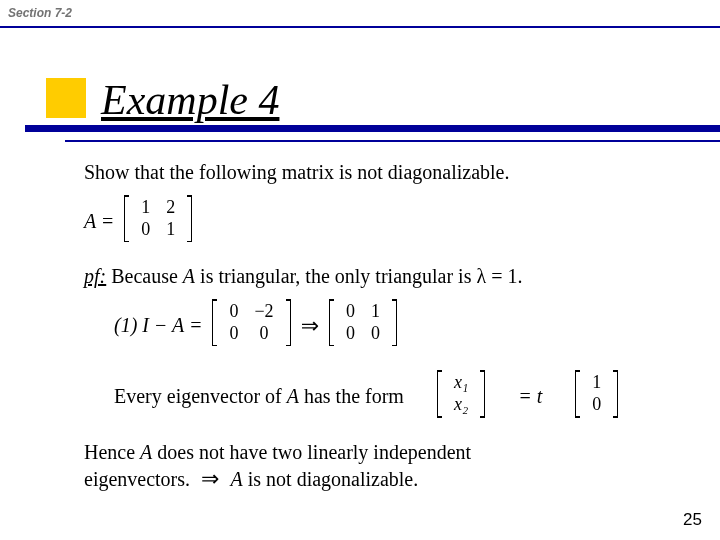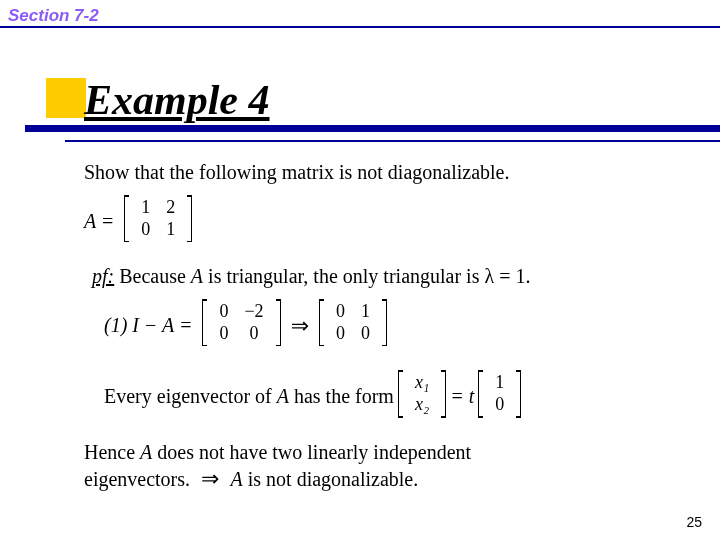--- a/index.html
+++ b/index.html
@@ -12,22 +12,22 @@
     color: #000;
     position: relative;
     overflow: hidden;
   }
   .section-label {
     position: absolute;
     top: 6px;
     left: 8px;
     font-style: italic;
     font-weight: bold;
-    color: #8b5cf6;
-    font-size: 17px;
+    color: #737373;
+    font-size: 12px;
     font-family: "Arial", sans-serif;
   }
   .section-rule {
     position: absolute;
     top: 26px;
     left: 0;
     width: 100%;
     height: 2px;
     background: #000099;
   }
@@ -43,24 +43,24 @@
     top: 0;
     left: 46px;
     width: 40px;
     height: 40px;
     background: #ffcc00;
     z-index: 1;
   }
   .title-text {
     position: absolute;
     top: -2px;
-    left: 84px;
+    left: 101px;
     font-size: 42px;
     font-style: italic;
-    font-weight: bold;
+    font-weight: normal;
     text-decoration: underline;
     z-index: 3;
     white-space: nowrap;
   }
   .thick-navy-line {
     position: absolute;
     top: 47px;
     left: 25px;
     width: 695px;
     height: 7px;
@@ -84,21 +84,20 @@
     width: 580px;
     font-size: 20px;
     line-height: 1.25;
   }
   .content p {
     margin: 0 0 8px 0;
   }
   .pf-label {
     font-style: italic;
     text-decoration: underline;
-    margin-left: 8px;
   }
   .ital { font-style: italic; }
   .eq-inline {
     font-family: "Times New Roman", serif;
   }
   .matrix {
     display: inline-block;
     vertical-align: middle;
     margin: 2px 4px;
   }
@@ -145,27 +144,27 @@
     margin: 6px 0 14px 0;
   }
   .row-eq .lhs {
     margin-right: 6px;
   }
   .big-arrow {
     font-size: 22px;
     margin: 0 6px;
   }
   .indent {
-    margin-left: 20px;
+    margin-left: 30px;
   }
   .page-num {
     position: absolute;
     bottom: 10px;
     right: 18px;
-    font-size: 14px;
+    font-size: 17px;
     font-family: Arial, sans-serif;
   }
 </style>
 </head>
 <body>
 
 <div class="section-label">Section 7-2</div>
 <div class="section-rule"></div>
 
 <div class="title-block">
@@ -235,21 +234,21 @@
           <tr>
                 <td>0</td>
                 <td>0</td>
               </tr>
         </tbody>
           </table>
       </span>
     </span>
   </div>
 
-  <div class="row-eq indent" style="flex-wrap:nowrap;">
+  <div class="row-eq indent" style="flex-wrap:nowrap;gap:29px;">
     <span><span>Every eigenvector of </span><span class="ital">A</span><span> has the form </span></span>
     <span class="matrix">
       <span class="matrix-inner"><span class="rbr-t"></span><span class="rbr-b"></span>
         <table>
           <tbody>
               <tr>
                 <td class="ital">x₁</td>
               </tr>
           <tr>
                 <td class="ital">x₂</td>

